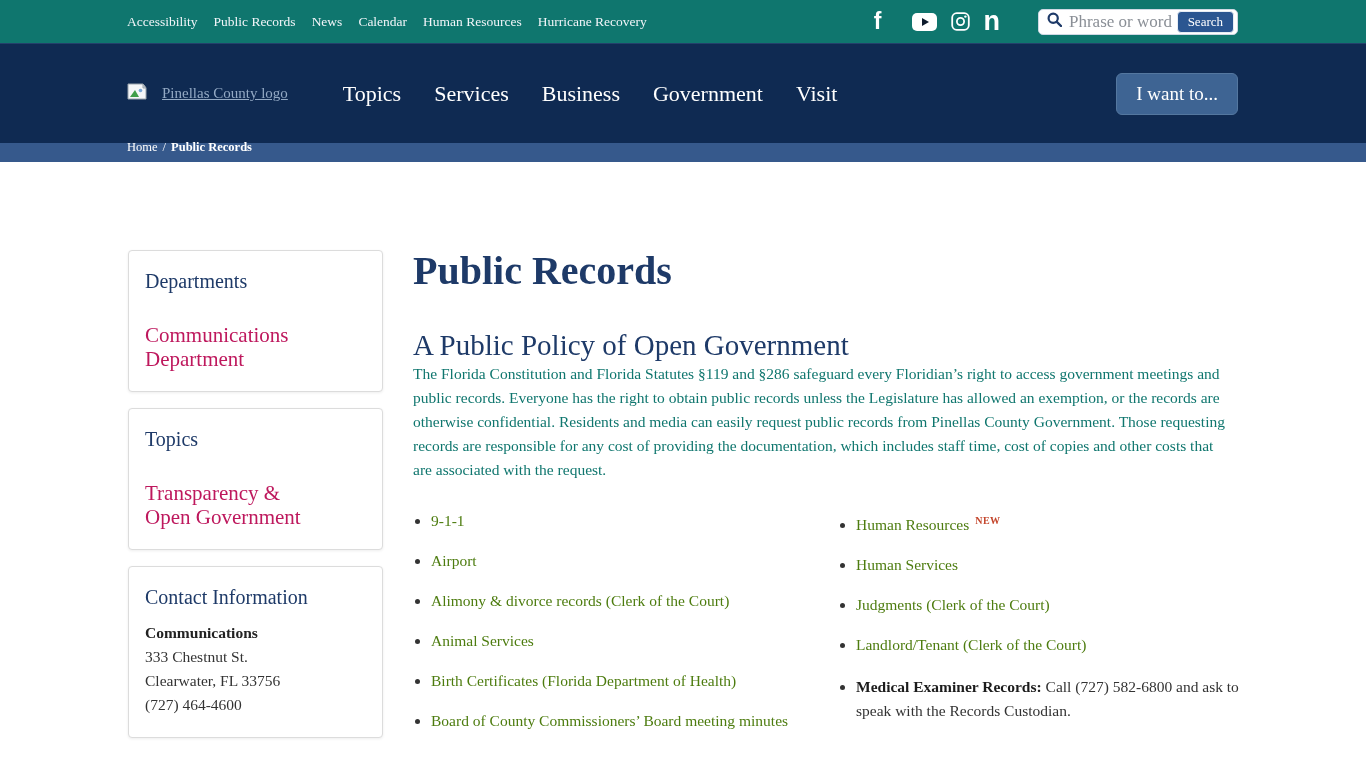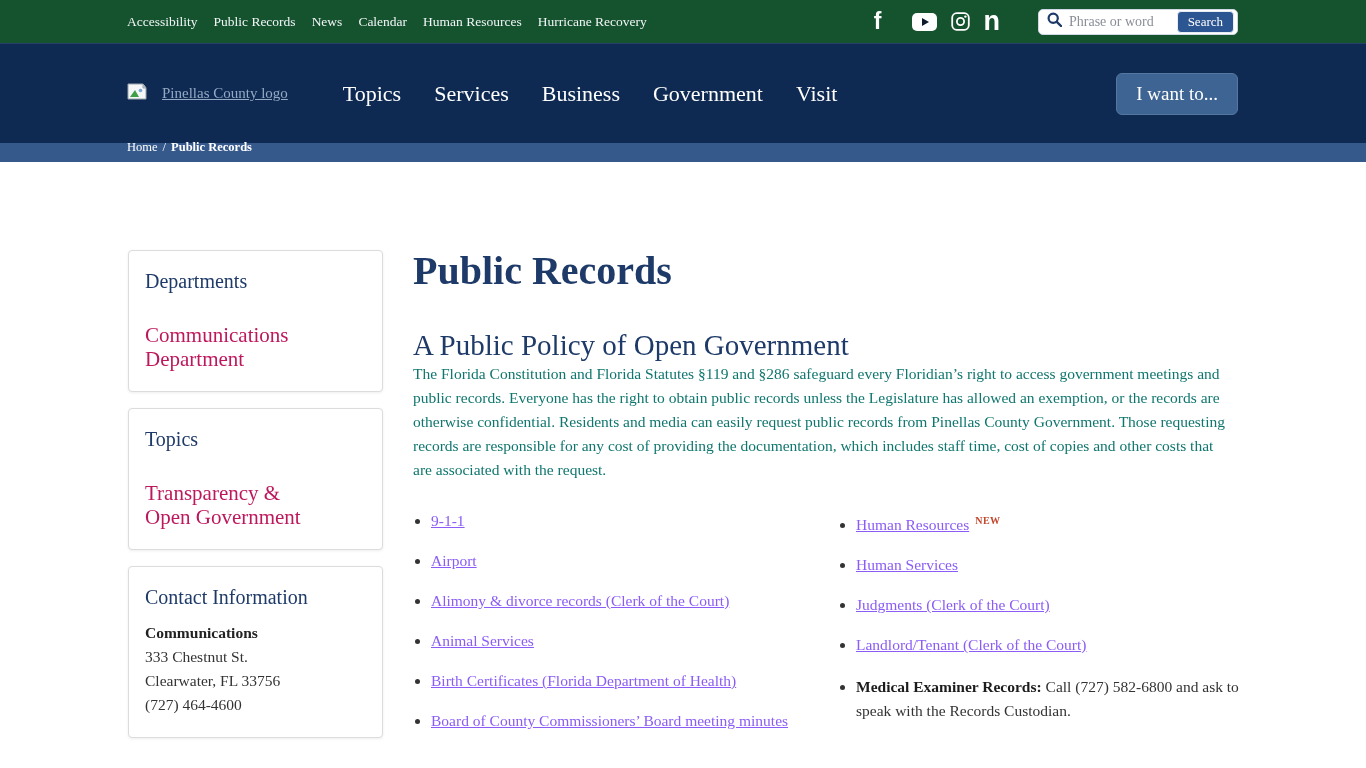--- a/index.html
+++ b/index.html
@@ -1,36 +1,36 @@
 <!DOCTYPE html>
 <html><head>
 <meta charset="utf-8">
 <style>
   * { box-sizing: border-box; margin: 0; padding: 0; }
   html,body { width: 1366px; height: 768px; overflow: hidden; background: #fff;
               font-family: "Liberation Serif", serif; }
 
   
-  .topbar { height: 43px; background: #14532d; display: flex; align-items: center;
+  .topbar { height: 43px; background: #0f766e; display: flex; align-items: center;
             justify-content: space-between; padding: 0 128px 0 127px; }
   .topbar-links { display: flex; gap: 16px; }
   .topbar-link { color: #f2f5f9; font-size: 13.5px; text-decoration: none; cursor: pointer; }
   .topbar-right { display: flex; align-items: center; }
   .social { display: flex; align-items: center; margin-right: 38px; }
   .social .sicon { display: inline-flex; align-items: center; justify-content: center;
                    cursor: pointer; }
   .fb-glyph { color:#fff; font-family:"Liberation Sans",sans-serif; font-weight:700;
               font-size:23px; line-height:1; margin-right: 30px; }
   .yt { margin-right: 14px; }
   .ig { margin-right: 14px; }
   .nd-glyph { color:#fff; font-family:"Liberation Sans",sans-serif; font-weight:700;
               font-size:27px; line-height:0.8; }
   .searchbox { background:#fff; border:1px solid #cfd8e4; border-radius:5px; height: 26px;
                display:flex; align-items:center; padding: 0 3px 0 8px; width: 200px; }
-  .searchbox input { border:none; outline:none; flex:1; min-width:0; font-size:14px;
+  .searchbox input { border:none; outline:none; flex:1; min-width:0; font-size:17px;
                      color:#333; font-family:"Liberation Serif",serif; }
   .searchbox input::placeholder { color:#8a8f96; }
   .search-btn { background:#2b5691; color:#fff; border:1px solid #e7edf5; border-radius:4px;
                 font-size:13px; font-weight:400; padding: 2px 10px; cursor:pointer;
                 font-family:"Liberation Serif",serif; }
   .mag { margin-right: 7px; }
 
   
   .navbar { height: 100px; background: #0f2a52; display:flex; align-items:center;
             padding: 0 128px 0 127px; border-top: 1px solid #24406b; }
@@ -65,21 +65,21 @@
   .main { margin-left: 30px; width: 830px; }
   .main h1 { color:#1e3a68; font-size:40px; font-weight:700; line-height:1.05; }
   .main h2 { color:#1e3a68; font-size:29px; font-weight:400; margin-top: 37px; }
   .main .intro { color:#0f766e; font-size:15.5px; line-height:24px; 
                  width: 818px; }
   .lists { display:flex; margin-top: 29px; }
   .col-list { list-style: disc outside; padding-left: 18px; }
   .col-left  { width: 412px; flex:none; }
   .col-right { width: 402px; flex:none; margin-left: 13px; }
   .col-list li { color:#333; font-size:15.5px; line-height:19px; margin-bottom: 21px; }
-  .col-list a { color:#8b5cf6; text-decoration: underline; cursor:pointer; }
+  .col-list a { color:#4d7c0f; cursor:pointer; }
   .badge-new { color:#c4462c; font-size:10px; font-weight:700; vertical-align:super;
                margin-left:6px; letter-spacing:0.5px; }
   .note-text { color:#333; }
   .note-text strong { color:#1c1c1c; }
   .col-right li.note { line-height:24px; }
 </style>
 </head>
 <body>
 
 <div class="topbar">

